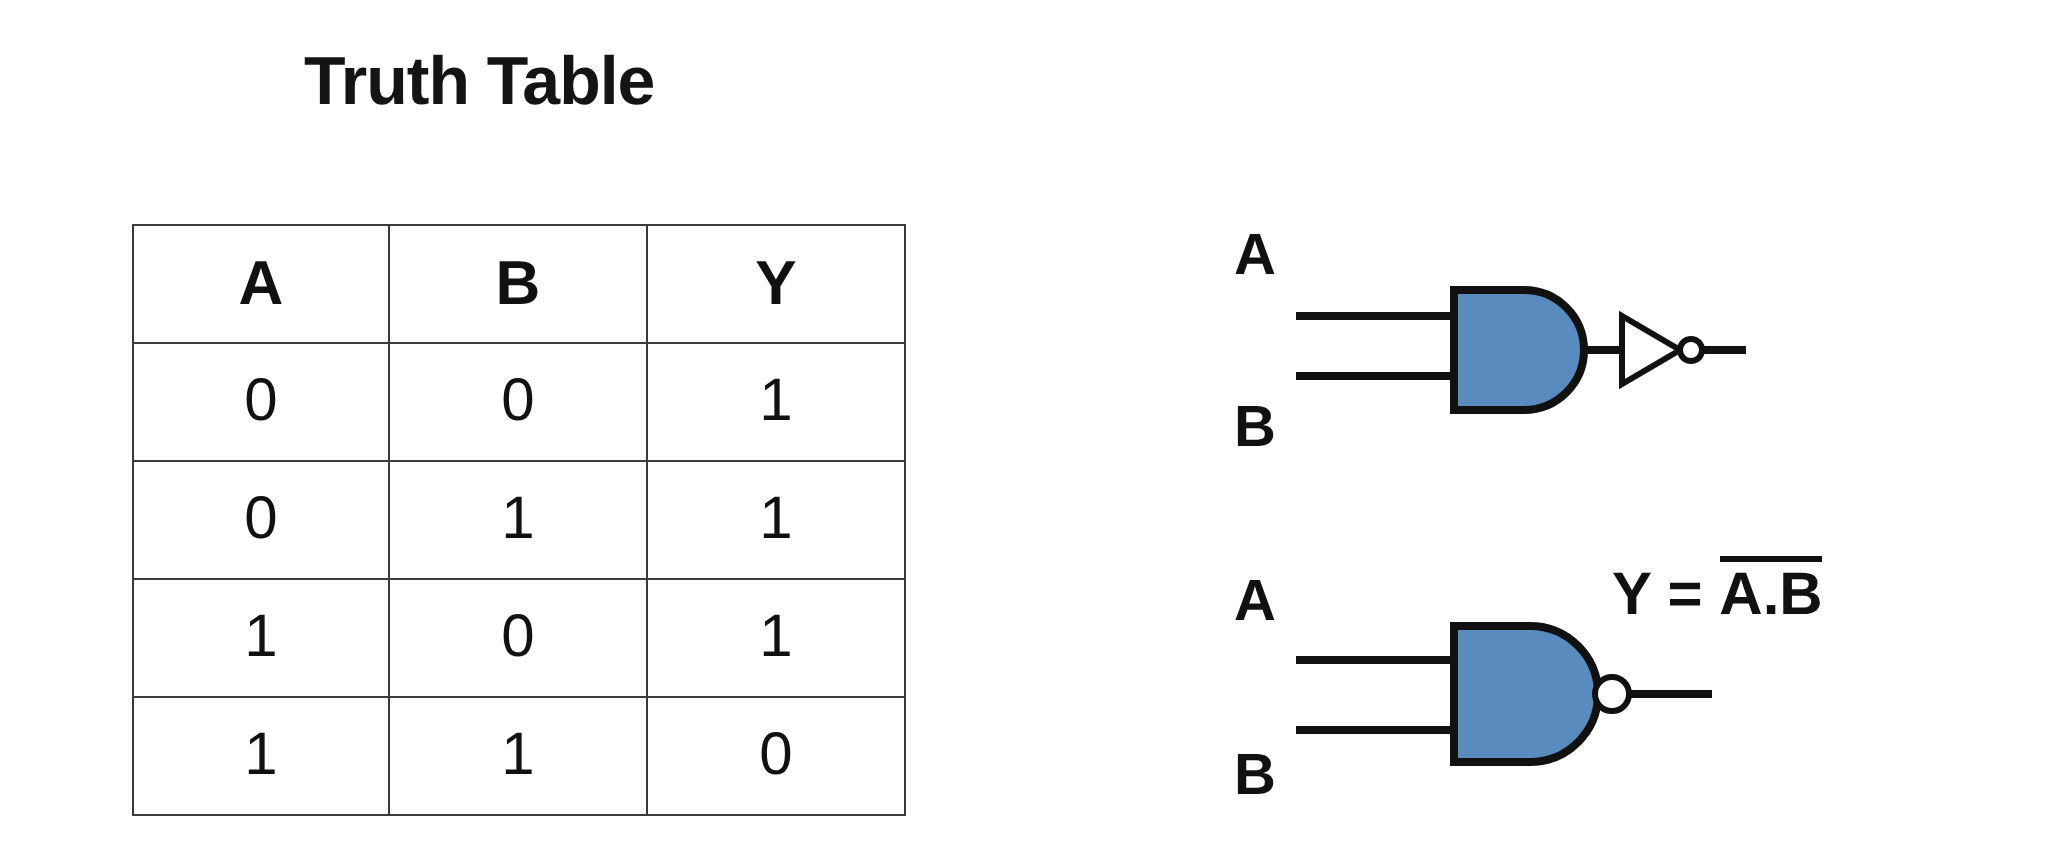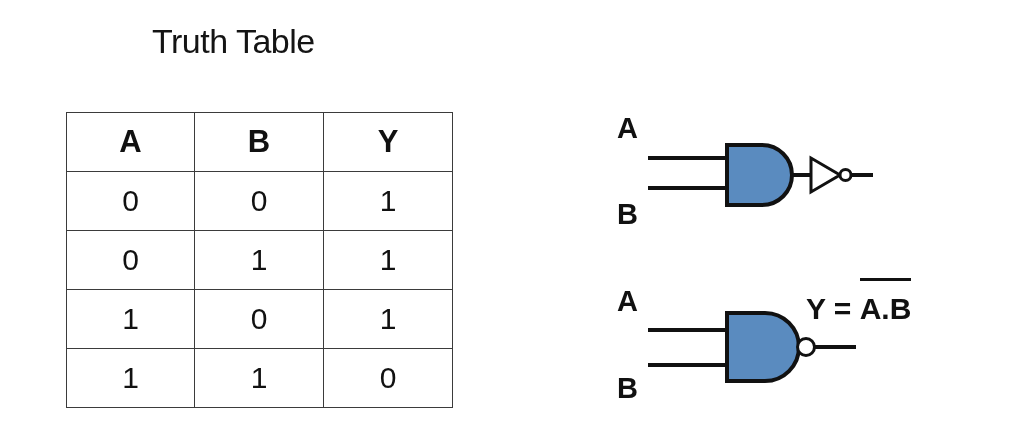--- a/index.html
+++ b/index.html
@@ -15,21 +15,21 @@
     font-family: "Liberation Sans", sans-serif;
     color: #111111;
   }
 
   
   #title {
     position: absolute;
     left: 152px;
     top: 22px;
     font-size: 34px;
-    font-weight: normal;
+    font-weight: bold;
     letter-spacing: -0.5px;
     color: #141414;
     white-space: nowrap;
   }
 
   
   #truth-table {
     position: absolute;
     left: 66px;
     top: 112px;
@@ -87,21 +87,21 @@
     left: 806px;
     top: 278px;
     font-size: 30px;
     font-weight: bold;
     color: #111111;
     white-space: nowrap;
     line-height: 1;
   }
   #equation .overbar {
     border-top: 3.5px solid #111111;
-    padding-top: 13px;
+    padding-top: 2px;
     display: inline-block;
   }
 </style>
 </head>
 <body>
 
 <div id="title">Truth Table</div>
 
 <table id="truth-table">
   <colgroup>

